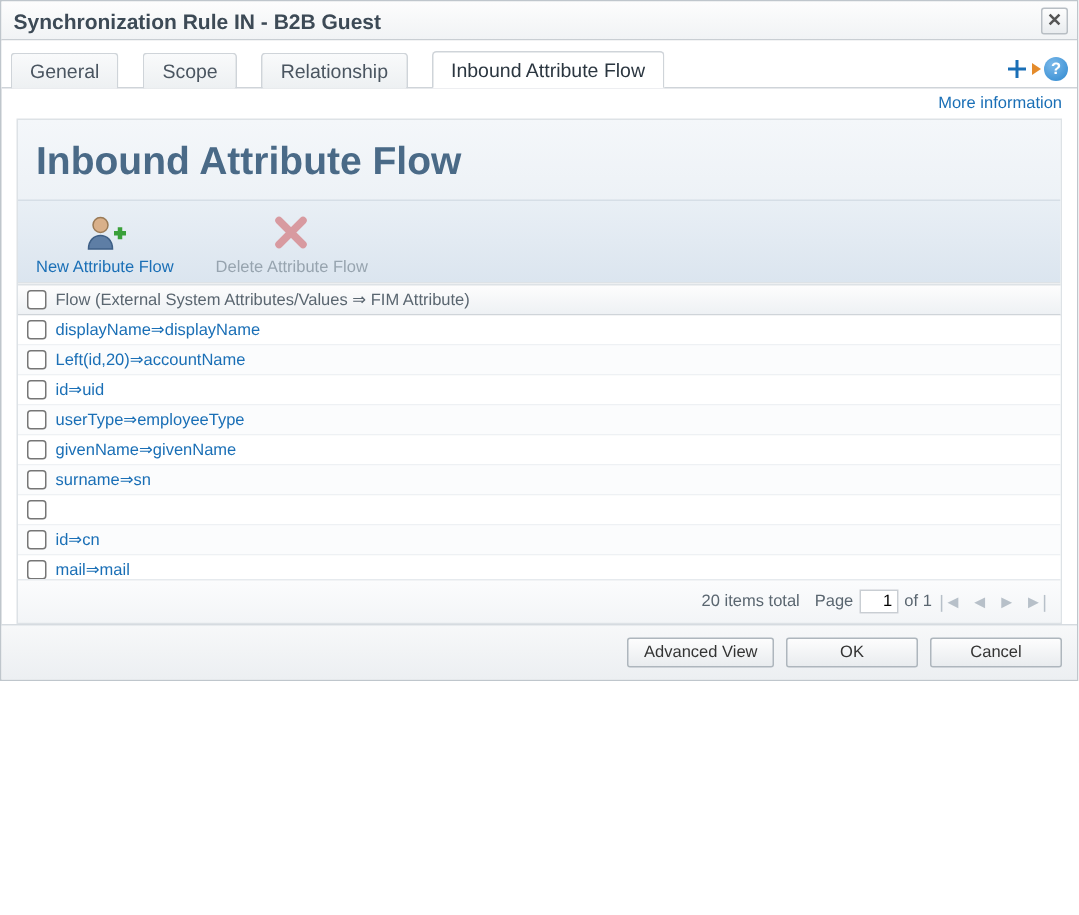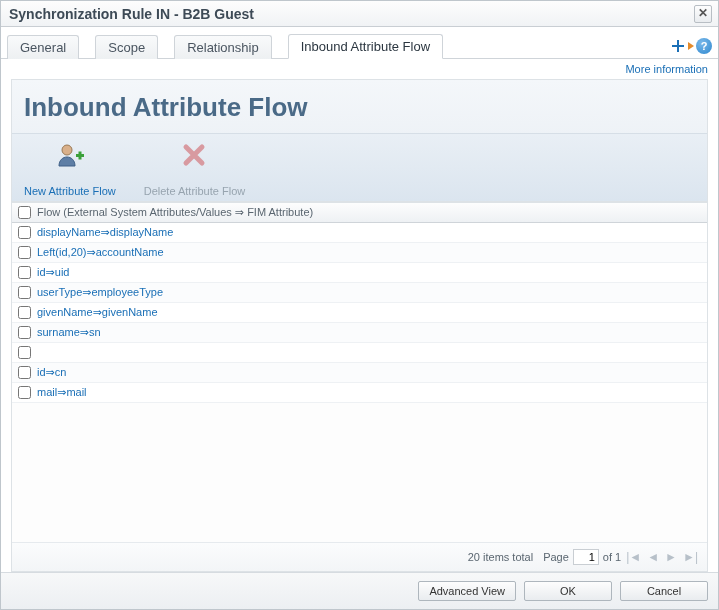--- a/index.html
+++ b/index.html
@@ -5,21 +5,21 @@
   * { box-sizing: border-box; }
   body {
     margin: 0;
     font-family: "Segoe UI", Tahoma, Arial, sans-serif;
     font-size: 11px;
     background: #fff;
     color: #333;
   }
   .window {
     width: 719px;
-    height: 610px;
+    height: 454px;
     border: 1px solid #bfc6cc;
     display: flex;
     flex-direction: column;
     background: #fff;
   }
   .titlebar {
     display: flex;
     align-items: center;
     justify-content: space-between;
     padding: 4px 6px 3px 8px;
@@ -154,21 +154,21 @@
     padding-bottom: 4px;
     background: linear-gradient(#e9eff5,#dbe5ef);
     margin: 0 -12px;
     padding: 6px 12px 4px 12px;
     border-top: 1px solid #d6dee6;
   }
   .actionbtn {
     display: flex;
     flex-direction: column;
     align-items: center;
-    gap: 15px;
+    gap: 2px;
     font-size: 11px;
     color: #1a6fb6;
     cursor: pointer;
   }
   .actionbtn.disabled { color: #97a4af; cursor: default; }
   .actionbtn .ic {
     width: 36px; height: 30px;
     display: flex; align-items: center; justify-content: center;
     font-size: 24px;
   }

